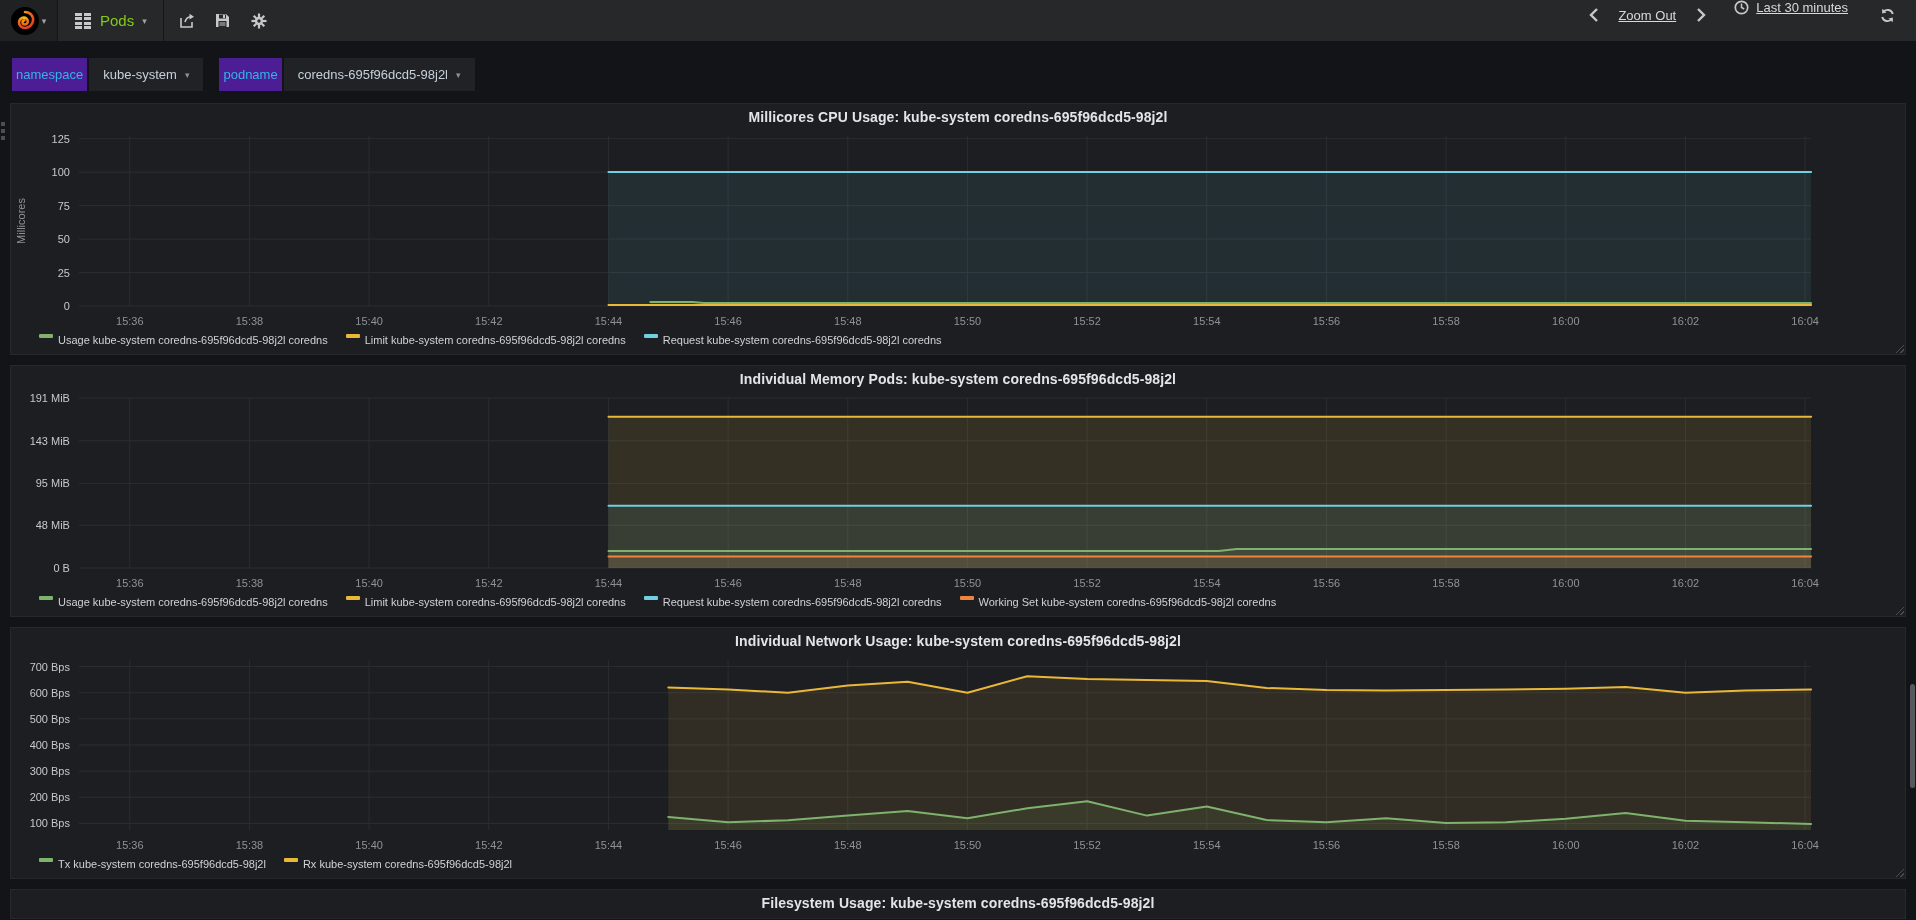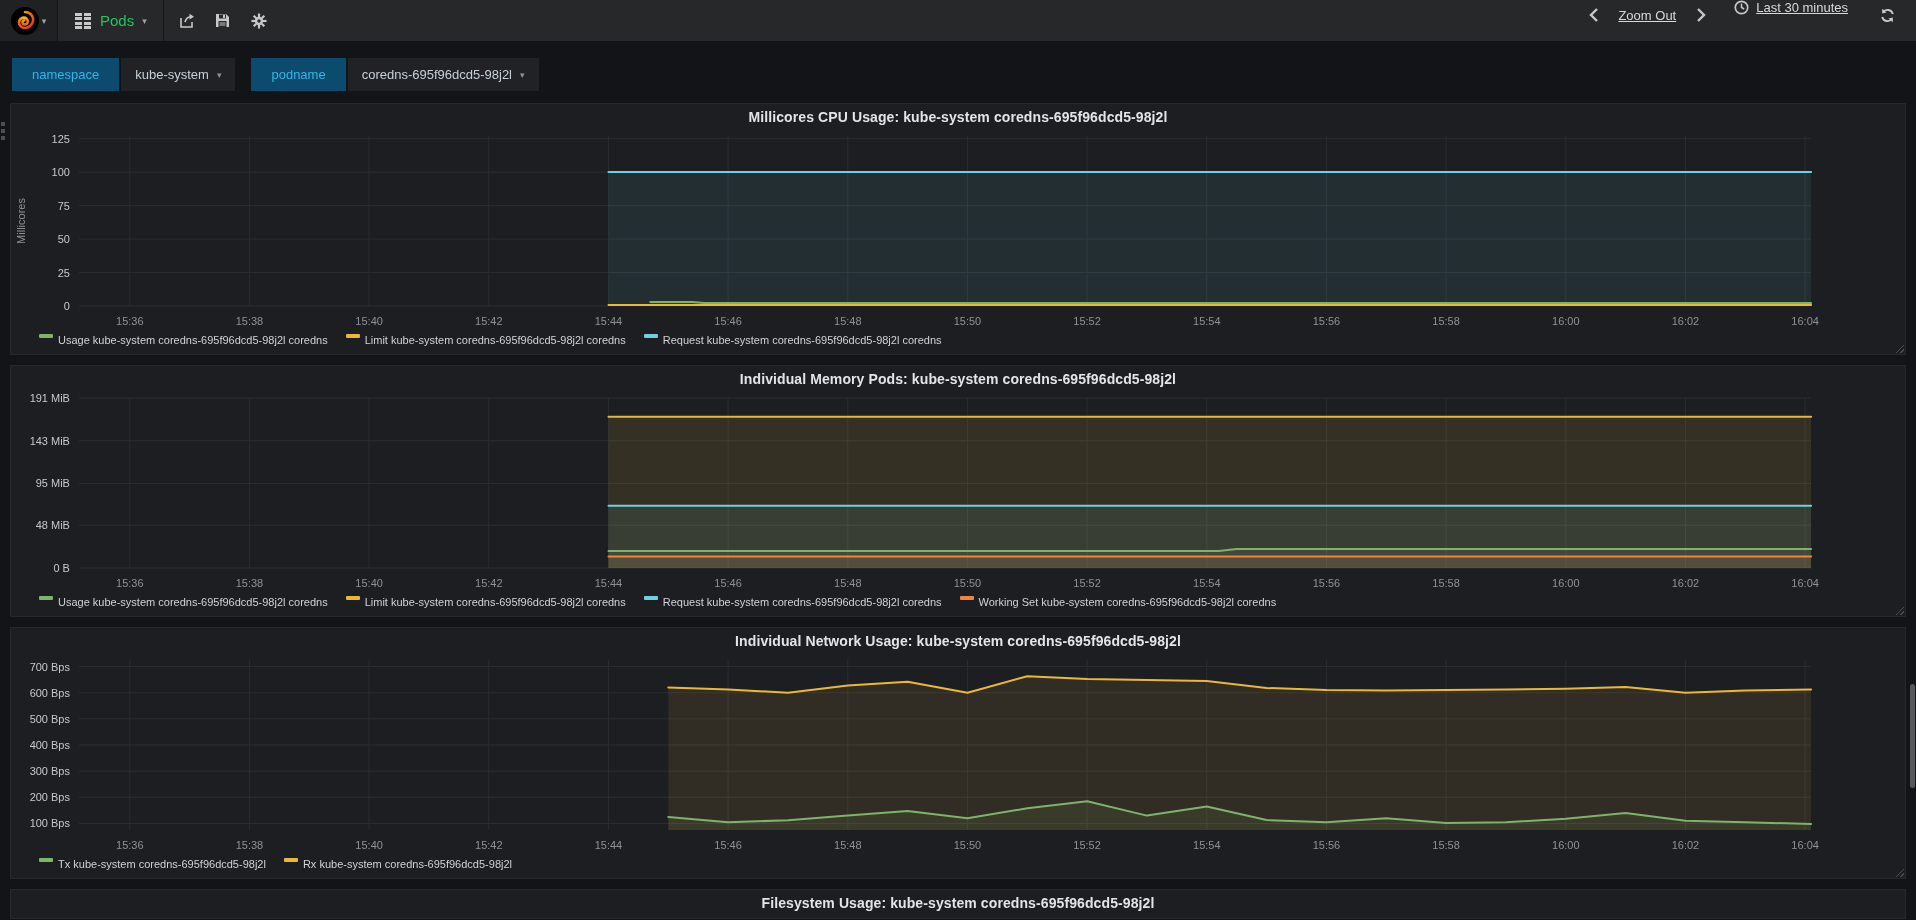--- a/index.html
+++ b/index.html
@@ -8,34 +8,34 @@
 
   
   .navbar { height:41px; background:#27282a; display:flex; align-items:stretch; }
   .nav-logo-sect { width:58px; display:flex; align-items:center; justify-content:center;
     background:#202123; border-right:1px solid #151619; gap:3px; }
   .logo-circle { width:28px; height:28px; border-radius:50%; background:#000; display:flex;
     align-items:center; justify-content:center; }
   .caret { font-size:9px; color:#9fa3a8; }
   .nav-dash-sect { display:flex; align-items:center; gap:8px; padding:0 16px;
     border-right:1px solid #151619; cursor:pointer; }
-  .dash-title { font-size:15px; color:#22c55e; }
+  .dash-title { font-size:15px; color:#84cc16; }
   .nav-actions { display:flex; align-items:center; gap:6px; padding:0 8px; }
   .nav-icon-btn { width:30px; height:30px; display:flex; align-items:center; justify-content:center;
     color:#c7c8c9; cursor:pointer; border-radius:2px; }
   .nav-right { margin-left:auto; display:flex; align-items:flex-start; gap:0; padding-right:14px;text-decoration:underline; }
   .nav-right .txt { font-size:13px; color:#d8d9da; }
   .tf-group { display:flex; align-items:center; gap:10px; margin-right:18px; }
   .time-group { display:flex; align-items:center; gap:7px; margin-right:24px; }
   svg.icon { display:block; }
 
   
   .submenu { display:flex; align-items:center; gap:4px; padding:17px 12px 12px 12px; background:#131417; }
   .var-pair { display:flex; gap:2px; margin-right:12px; }
-  .var-label { background:#0c4a6e; color:#33b5e5; font-size:13px; padding:9px 20px; cursor:pointer; }
+  .var-label { background:#4c1d95; color:#33b5e5; font-size:13px; padding:9px 4px; cursor:pointer; }
   .var-value { background:#202226; color:#c7d0d9; font-size:13px; padding:9px 14px; cursor:pointer;
     display:flex; align-items:center; gap:8px; }
   .var-value .caret { color:#8e9297; }
 
   
   .dashboard { padding:0 10px; }
   .panel { position:relative; background:#1c1e22; border:1px solid #26282d; margin-bottom:10px; }
   .panel-title { height:26px; display:flex; align-items:center; justify-content:center;
     font-size:14px; font-weight:bold; color:#e3e4e6; cursor:pointer; letter-spacing:.1px; }
   .chart { display:block; width:100%; height:202px; }

